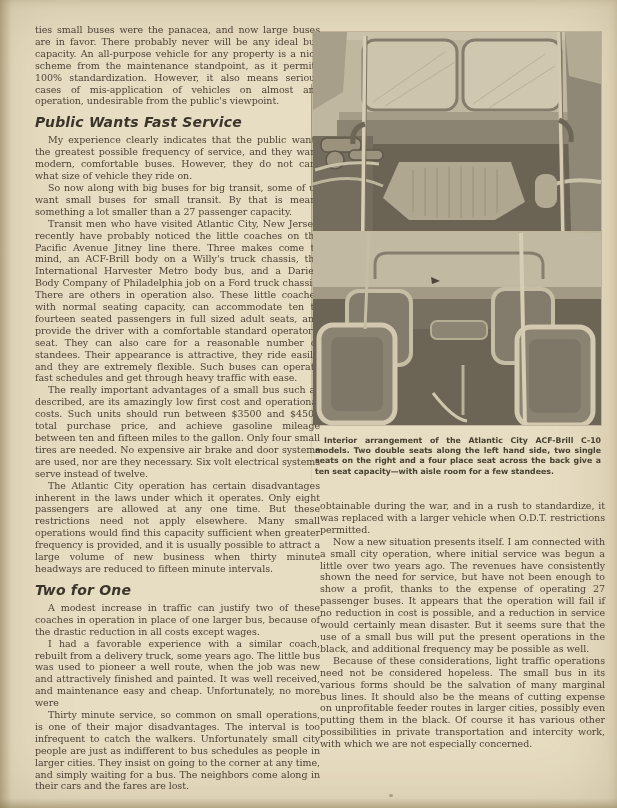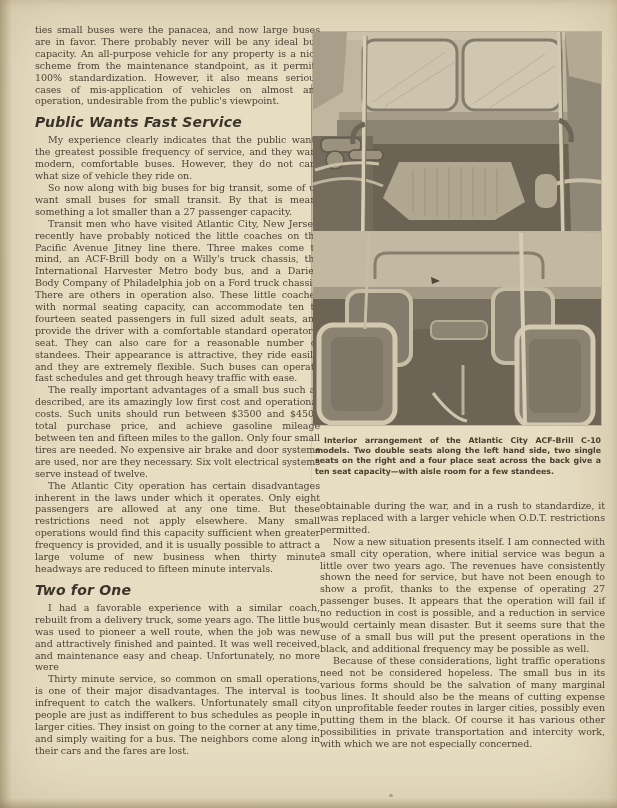--- a/index.html
+++ b/index.html
@@ -75,20 +75,21 @@
 
   <div class="col col-left">
     <p class="no-indent">ties small buses were the panacea, and now large buses are in favor. There probably never will be any ideal bus capacity. An all-purpose vehicle for any property is a nice scheme from the maintenance standpoint, as it permits 100% standardization. However, it also means serious cases of mis-application of vehicles on almost any operation, undesirable from the public's viewpoint.</p>
     <h2 class="sect">Public Wants Fast Service</h2>
     <p>My experience clearly indicates that the public wants the greatest possible frequency of service, and they want modern, comfortable buses. However, they do not care what size of vehicle they ride on.</p>
     <p>So now along with big buses for big transit, some of us want small buses for small transit. By that is meant something a lot smaller than a 27 passenger capacity.</p>
     <p>Transit men who have visited Atlantic City, New Jersey, recently have probably noticed the little coaches on the Pacific Avenue Jitney line there. Three makes come to mind, an ACF-Brill body on a Willy's truck chassis, the International Harvester Metro body bus, and a Darien Body Company of Philadelphia job on a Ford truck chassis. There are others in operation also. These little coaches with normal seating capacity, can accommodate ten to fourteen seated passengers in full sized adult seats, and provide the driver with a comfortable standard operator's seat. They can also care for a reasonable number of standees. Their appearance is attractive, they ride easily, and they are extremely flexible. Such buses can operate fast schedules and get through heavy traffic with ease.</p>
     <p>The really important advantages of a small bus such as described, are its amazingly low first cost and operational costs. Such units should run between $3500 and $4500 total purchase price, and achieve gasoline mileage between ten and fifteen miles to the gallon. Only four small tires are needed. No expensive air brake and door systems are used, nor are they necessary. Six volt electrical systems serve instead of twelve.</p>
     <p>The Atlantic City operation has certain disadvantages inherent in the laws under which it operates. Only eight passengers are allowed at any one time. But these restrictions need not apply elsewhere. Many small operations would find this capacity sufficient when greater frequency is provided, and it is usually possible to attract a large volume of new business when thirty minute headways are reduced to fifteen minute intervals.</p>
     <h2 class="sect">Two for One</h2>
+    <p>A modest increase in traffic can justify two of these coaches in operation in place of one larger bus, because of the drastic reduction in all costs except wages.</p>
     <p>I had a favorable experience with a similar coach, rebuilt from a delivery truck, some years ago. The little bus was used to pioneer a well route, when the job was new and attractively finished and painted. It was well received, and maintenance easy and cheap. Unfortunately, no more were</p>
     <p>Thirty minute service, so common on small operations, is one of their major disadvantages. The interval is too infrequent to catch the walkers. Unfortunately small city people are just as indifferent to bus schedules as people in larger cities. They insist on going to the corner at any time, and simply waiting for a bus. The neighbors come along in their cars and the fares are lost.</p>
   </div>
 
   <div class="photo photo-top">
     <svg viewBox="0 0 288 199" preserveAspectRatio="none">
       <rect width="288" height="199" fill="#c0b7a1"></rect>
       <rect width="288" height="8" fill="#cac1ab"></rect>
 
       <rect x="50" y="8" width="94" height="70" rx="12" fill="#cdc4ad" stroke="#847d6c" stroke-width="3"></rect>

